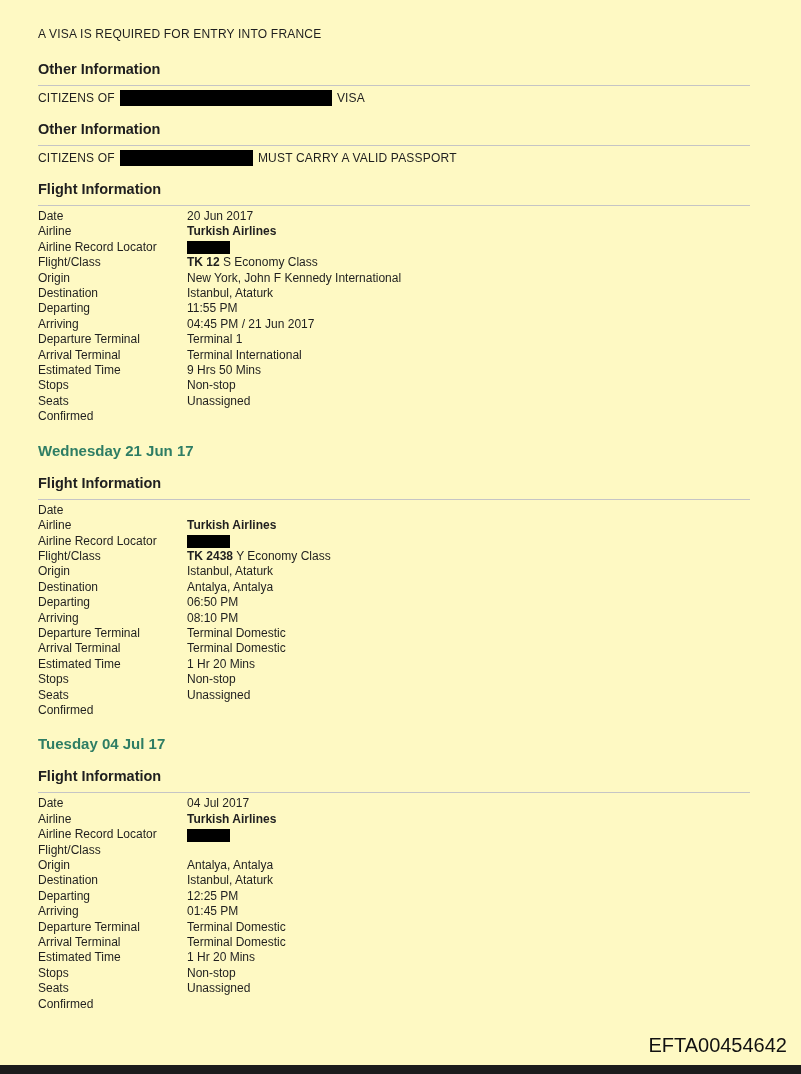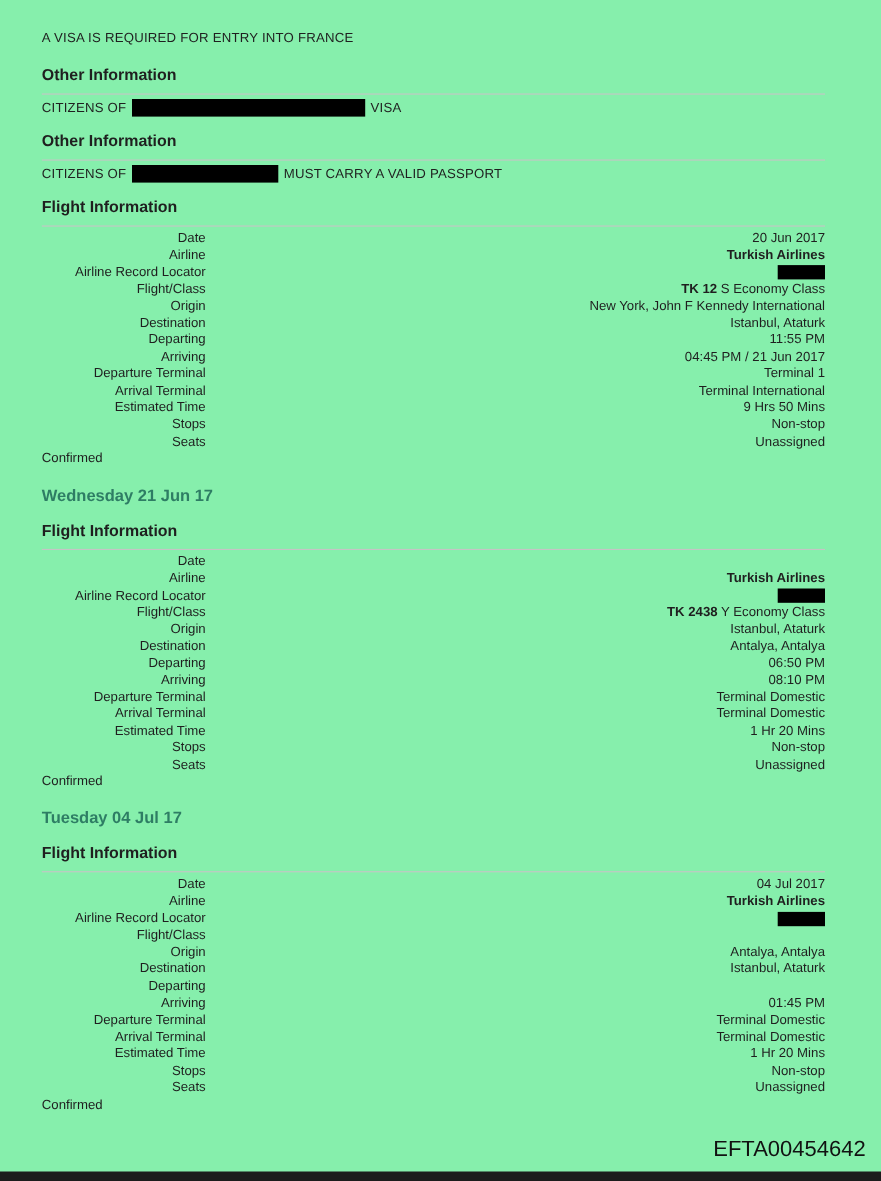--- a/index.html
+++ b/index.html
@@ -1,20 +1,20 @@
 <!DOCTYPE html>
 <html><head>
 <meta charset="utf-8">
 <style>
   html, body { margin: 0; padding: 0; background: #ffffff; }
   .page {
     position: relative;
     width: 801px;
     height: 1074px;
-    background: #86efac;
+    background: #fef9c3;
     font-family: "Liberation Sans", sans-serif;
     color: var(--text-color, #1f1f1f);
     overflow: hidden;
   }
   .content {
     position: absolute;
     top: 0; left: 38px;
     width: 712px;
   }
   .notice {
@@ -45,21 +45,21 @@
     align-items: flex-start;
     white-space: pre;
   }
   .redact-bar {
     display: inline-block;
     height: 16px;
     background: var(--redaction-color, #000);
     margin: 0 5px;
     vertical-align: middle;
   }
-  .kv-table { margin-top: 3px; text-align: right; }
+  .kv-table { margin-top: 3px; }
   .kv-row {
     display: flex;
     font-size: 12px;
     line-height: 15.4px;
   }
   .kv-label { width: 149px; flex: 0 0 149px; }
   .kv-value { flex: 1; }
   .bold { font-weight: bold; }
   .redact-small {
     display: inline-block;
@@ -243,20 +243,21 @@
           <div class="kv-row">
             <span class="kv-label">Origin</span>
             <span class="kv-value"><span>Antalya, Antalya</span></span>
           </div>
           <div class="kv-row">
             <span class="kv-label">Destination</span>
             <span class="kv-value"><span>Istanbul, Ataturk</span></span>
           </div>
           <div class="kv-row">
             <span class="kv-label">Departing</span>
+            <span class="kv-value"><span>12:25 PM</span></span>
           </div>
           <div class="kv-row">
             <span class="kv-label">Arriving</span>
             <span class="kv-value"><span>01:45 PM</span></span>
           </div>
           <div class="kv-row">
             <span class="kv-label">Departure Terminal</span>
             <span class="kv-value"><span>Terminal Domestic</span></span>
           </div>
           <div class="kv-row">

